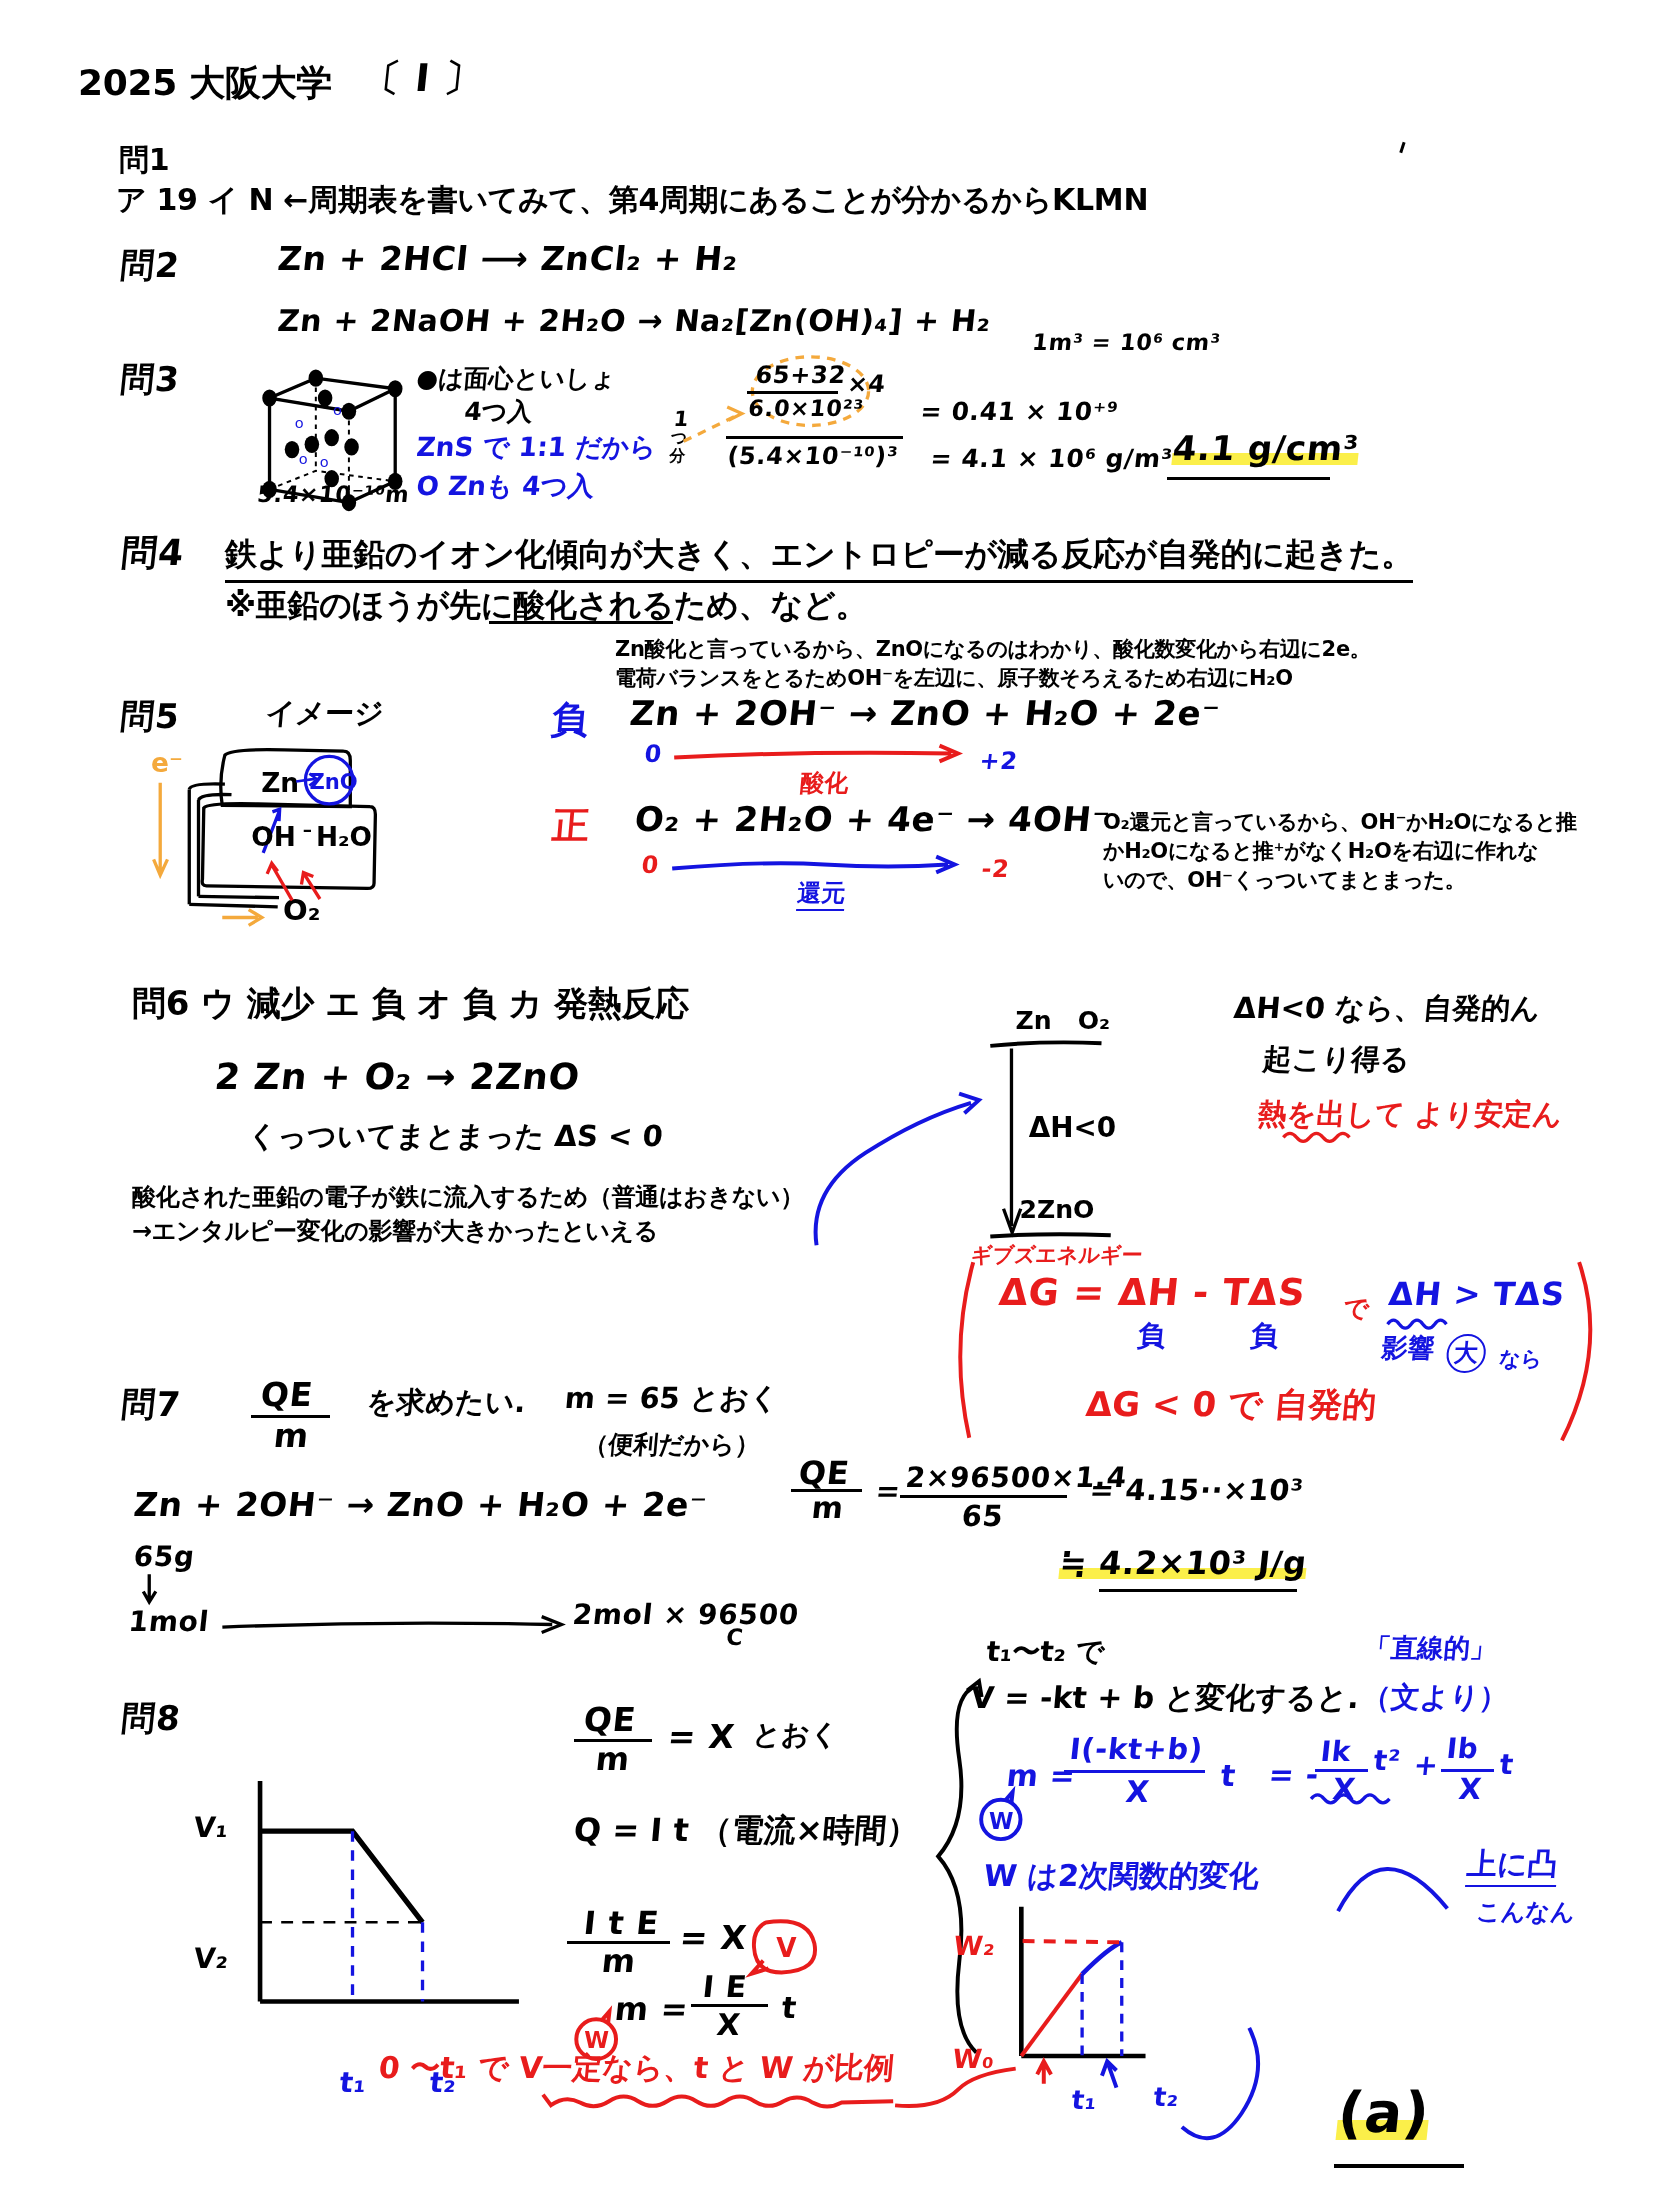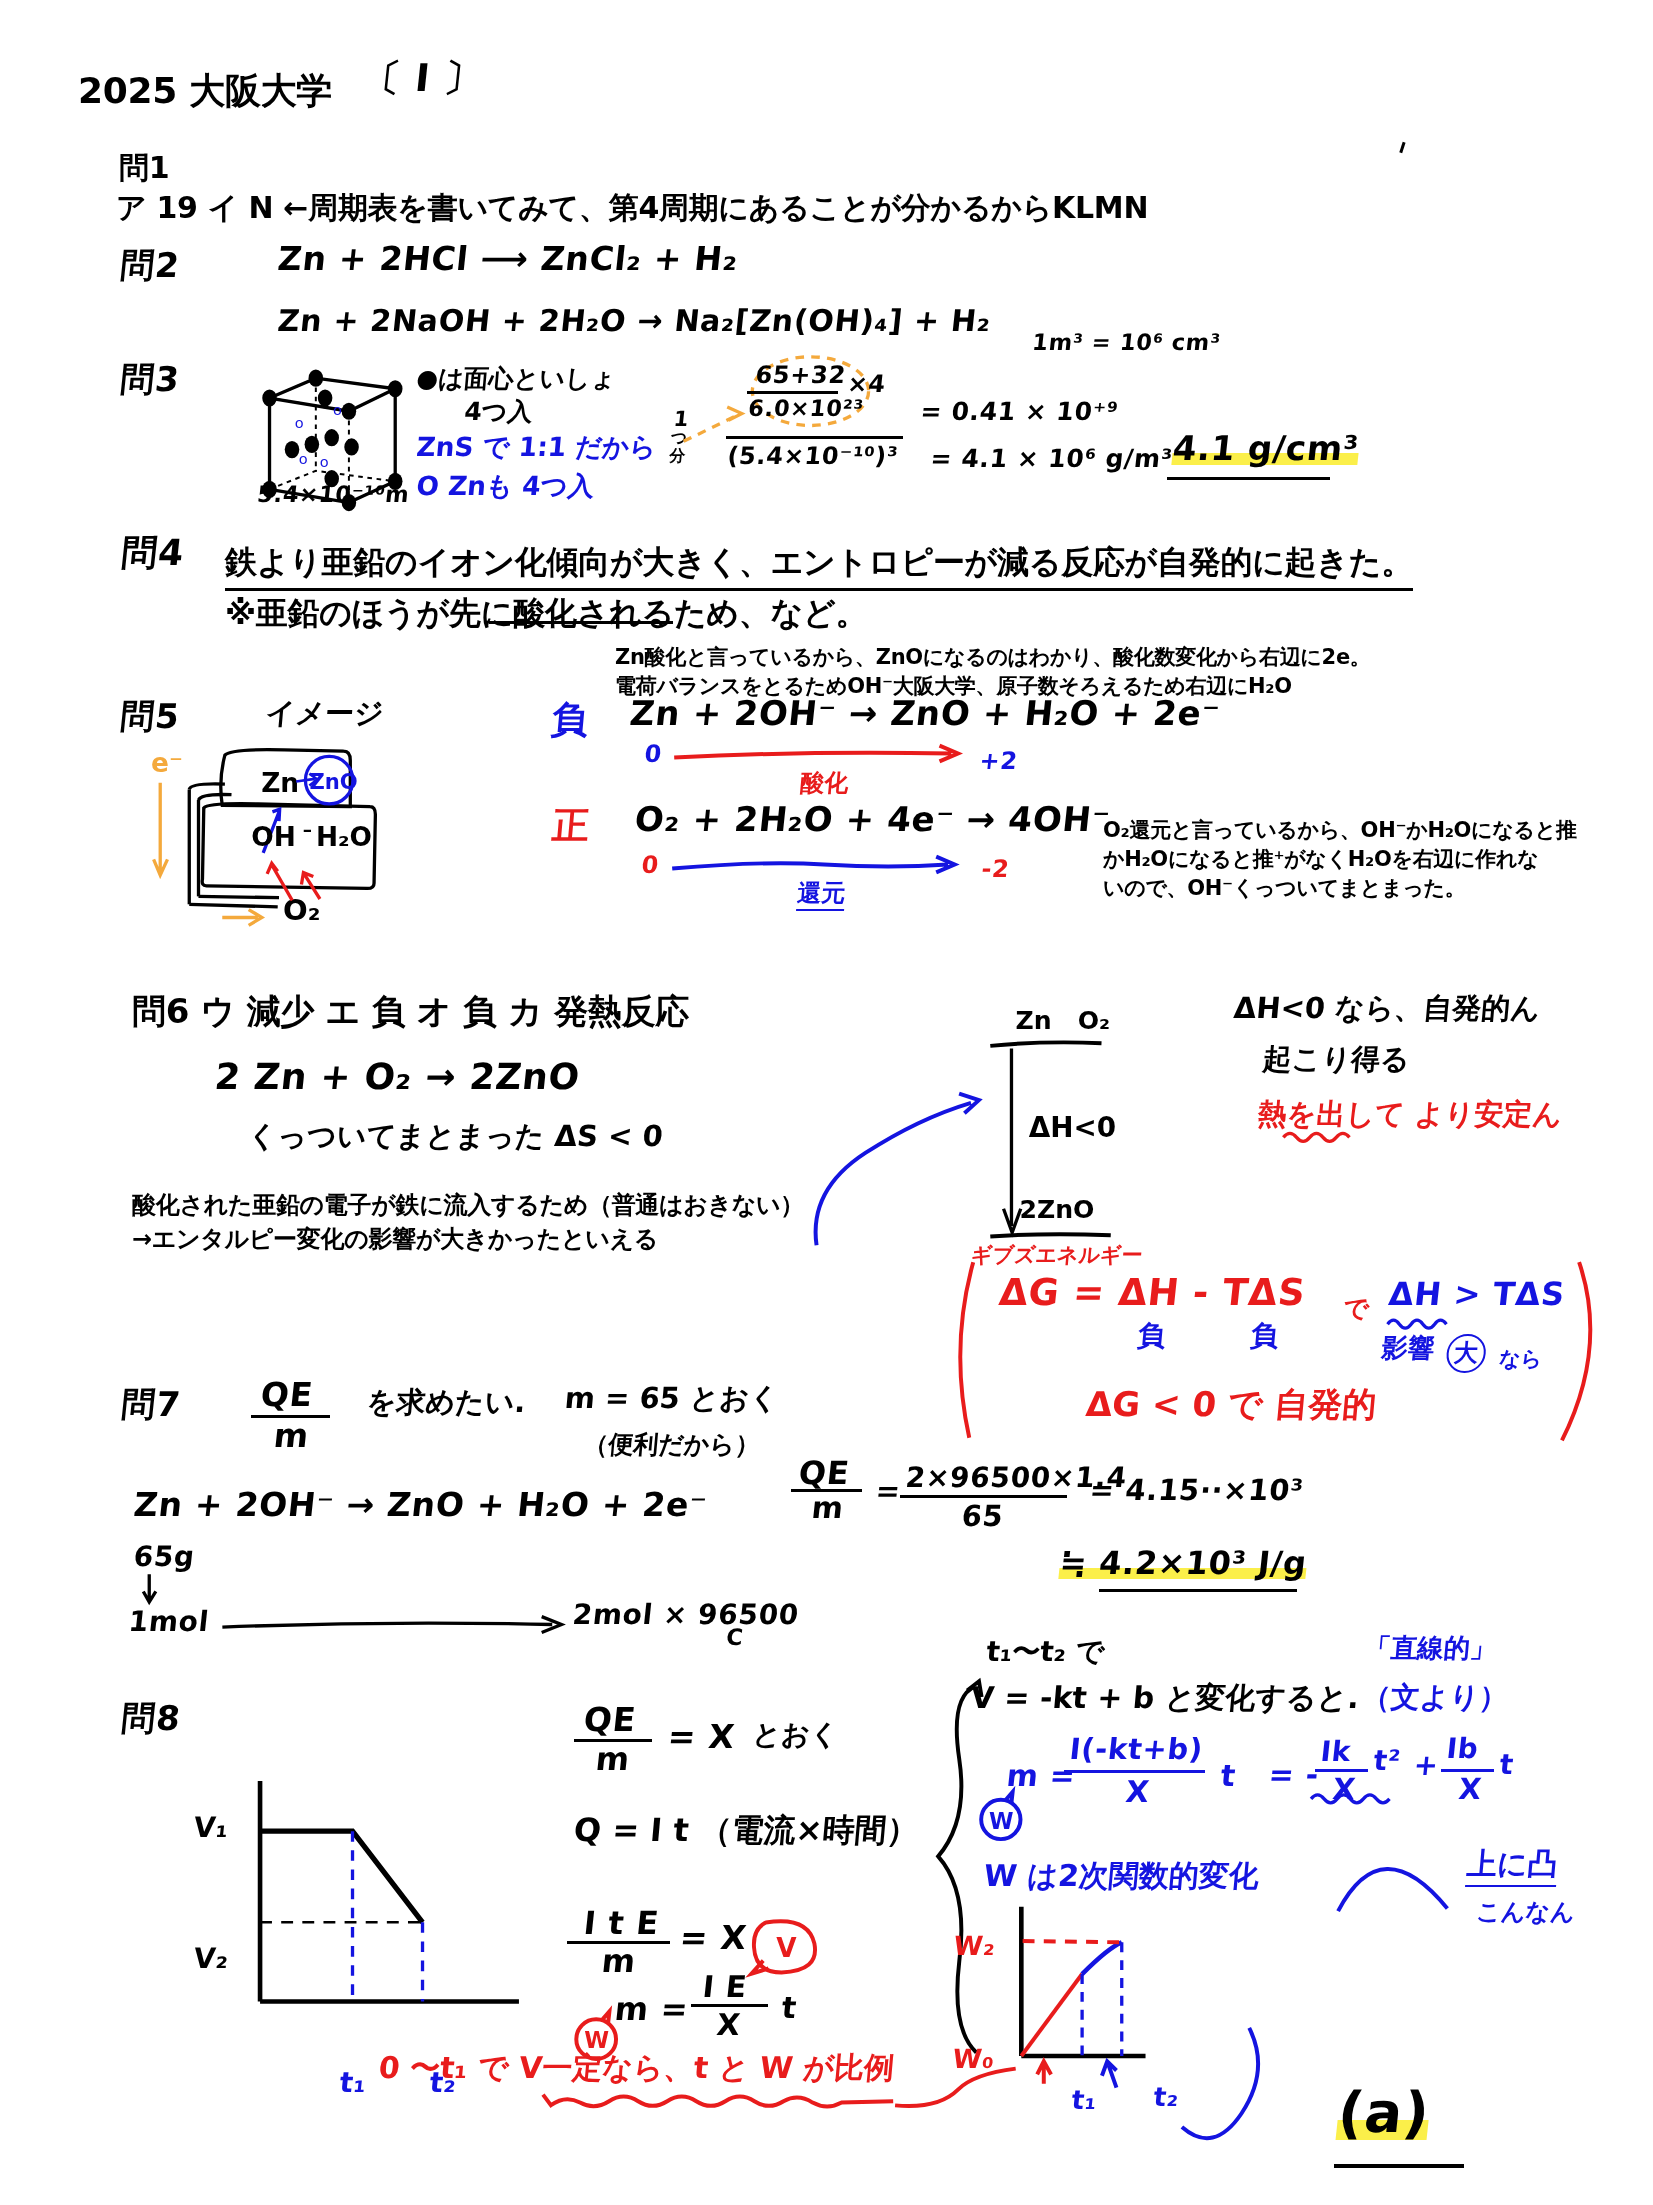--- a/index.html
+++ b/index.html
@@ -1,21 +1,21 @@
 <!DOCTYPE html>
 <html style="font-size:10.6px"><head>
 <meta charset="utf-8">
 <style>
   html,body{margin:0;padding:0;background:#fff;}
   body{width:1654px;height:2205px;position:relative;
        font-family:"Liberation Sans","DejaVu Sans",sans-serif;color:#000;
        overflow:hidden;}
   .abs{position:absolute;white-space:nowrap;}
   
-  .gothic{font-family:"DejaVu Sans",sans-serif;font-weight:bold;letter-spacing:-0.3px;margin-top:8px;}
+  .gothic{font-family:"DejaVu Sans",sans-serif;font-weight:bold;letter-spacing:-0.3px;}
   
   .hand{font-family:"DejaVu Sans",sans-serif;font-weight:600;
         transform:skewX(-6deg);transform-origin:left bottom;letter-spacing:0.7px;}
   .hand-j{font-family:"DejaVu Sans",sans-serif;font-weight:600;
         transform:skewX(-5deg);transform-origin:left bottom;}
   .blue{color:#1414e0;}
   .red{color:#e81c1c;}
   .hl{background:linear-gradient(transparent 62%, #fbef4a 62%, #fbef4a 92%, transparent 92%);}
   .line{position:absolute;background:#000;}
   svg{position:absolute;overflow:visible;}
@@ -102,21 +102,21 @@
 <div class="abs hand" style="left:929px;top:444px;font-size:25px;">= 4.1 × 10⁶ g/m³  =</div>
 <div class="abs hand hl" style="left:1171px;top:428px;font-size:34px;">4.1 g/cm³</div>
 <div class="line" style="left:1167px;top:477px;width:163px;height:3.3px;"></div>
 
 <div class="abs hand" style="left:119px;top:529px;font-size:36px;">問4</div>
 <div class="abs gothic" style="left:225px;top:533px;font-size:32px;border-bottom:3.3px solid #000;padding-bottom:2.6px;">鉄より亜鉛のイオン化傾向が大きく、エントロピーが減る反応が自発的に起きた。</div>
 <div class="abs gothic" style="left:225px;top:584px;font-size:32px;">※亜鉛のほうが先に酸化されるため、など。</div>
 <div class="line" style="left:489px;top:621px;width:184px;height:3.3px;"></div>
 
 <div class="abs gothic" style="left:615px;top:635px;font-size:21px;">Zn酸化と言っているから、ZnOになるのはわかり、酸化数変化から右辺に2e。</div>
-<div class="abs gothic" style="left:615px;top:664px;font-size:21px;">電荷バランスをとるためOH⁻大阪大学、原子数そろえるため右辺にH₂O</div>
+<div class="abs gothic" style="left:615px;top:664px;font-size:21px;">電荷バランスをとるためOH⁻を左辺に、原子数そろえるため右辺にH₂O</div>
 
 <div class="abs hand" style="left:118px;top:694px;font-size:34px;">問5</div>
 <div class="abs hand-j" style="left:264px;top:694px;font-size:29px;">イメージ</div>
 
 <svg style="left:152px;top:734px;" width="357" height="198" viewBox="0 0 540 300">
 
   <path d="M110 32 Q118 22 200 24 L290 26 Q300 26 300 40 L300 110 L106 108 Q100 70 110 32Z" fill="none" stroke="#000" stroke-width="5"></path>
 
   <path d="M78 112 Q84 104 160 106 L330 110 Q338 110 338 122 L336 226 Q336 234 326 234 L82 230 Q74 230 76 220Z" fill="none" stroke="#000" stroke-width="5"></path>
 

